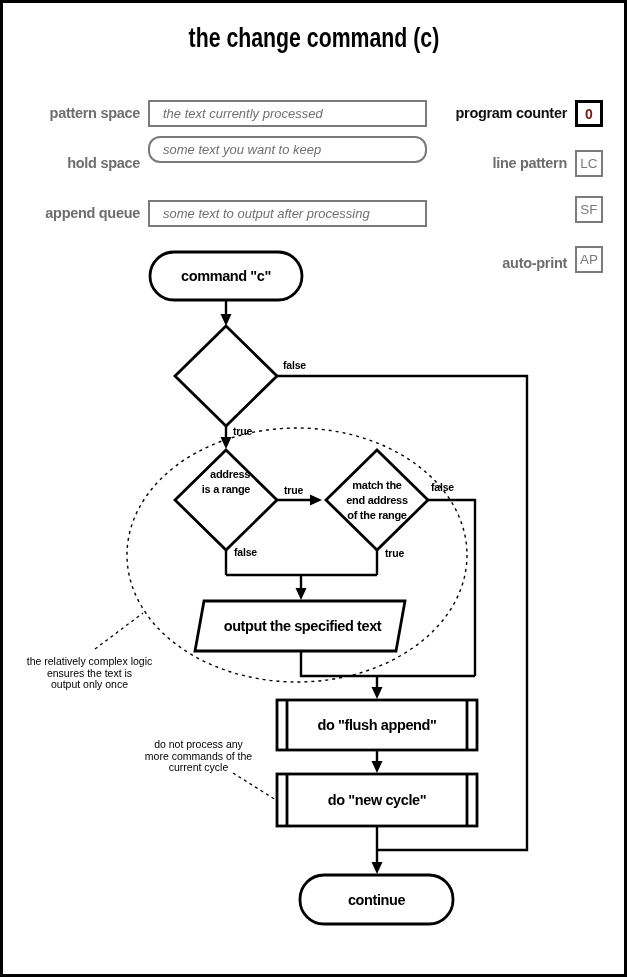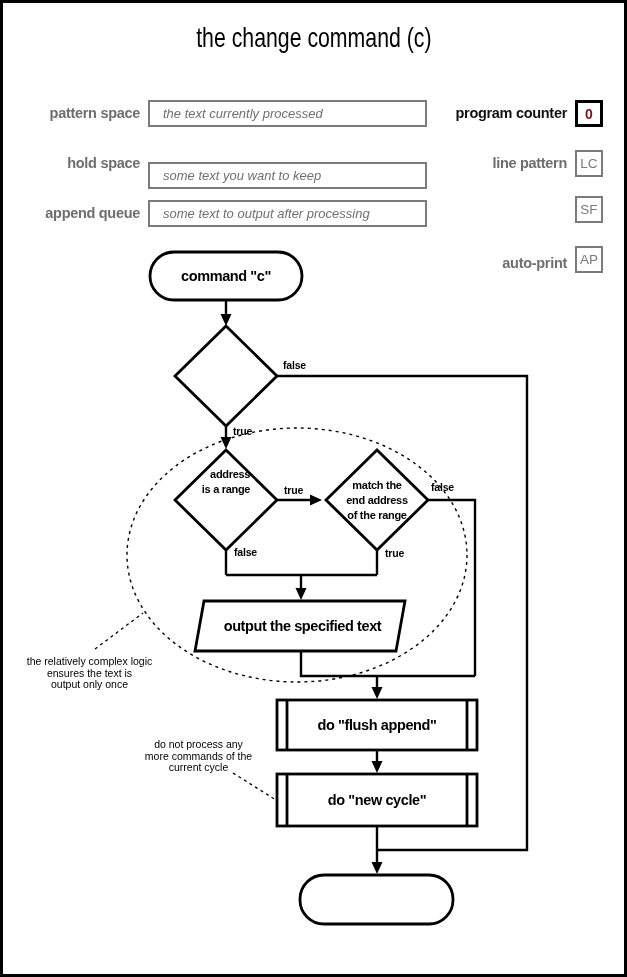--- a/index.html
+++ b/index.html
@@ -4,21 +4,21 @@
 <style>
   html,body { margin:0; padding:0; background:#fff; }
   .page {
     position:relative; width:627px; height:977px; background:#ffffff;
     font-family:"Liberation Sans", sans-serif; overflow:hidden;
   }
   .page-border { position:absolute; inset:0; border:3px solid #000; pointer-events:none; z-index:50; }
 
   .title {
     position:absolute; top:22px; left:0; width:627px; text-align:center;
-    font-weight:normal; font-size:28px; color:#000; z-index:5;
+    font-weight:bold; font-size:28px; color:#000; z-index:5;
   }
   .title .cnd { display:inline-block; transform:scaleX(.76); transform-origin:center; }
 
   .reg-label {
     position:absolute; height:27px; line-height:27px; font-weight:bold;
     font-size:14.5px; letter-spacing:-0.3px; color:#6e6e6e; text-align:right; z-index:5;
   }
   .reg-label.dark { color:#111; }
   .reg-box {
     position:absolute; left:148px; width:279px; height:27px; box-sizing:border-box;
@@ -55,21 +55,21 @@
 
 <div class="page">
   <div class="page-border"></div>
 
   <div class="title"><span class="cnd">the change command (c)</span></div>
 
   <div class="reg-label" style="left:0;top:100px;width:140px;">pattern space</div>
   <div class="reg-box" style="top:100px;">the text currently processed</div>
 
   <div class="reg-label" style="left:0;top:150px;width:140px;">hold space</div>
-  <div class="reg-box" style="top:162px;">some text you want to keep</div>
+  <div class="reg-box" style="top:136px;border-radius:12px;">some text you want to keep</div>
 
   <div class="reg-label" style="left:0;top:200px;width:140px;">append queue</div>
   <div class="reg-box" style="top:200px;">some text to output after processing</div>
 
   <div class="reg-label dark" style="left:330px;top:100px;width:237px;">program counter</div>
   <div class="reg-box-sm pc" style="top:100px;color:#7a1414;">0</div>
 
   <div class="reg-label" style="left:330px;top:150px;width:237px;">line pattern</div>
   <div class="reg-box-sm" style="top:150px;">LC</div>
 
@@ -129,20 +129,21 @@
 
   <div class="nt big" style="left:151px;top:252px;width:150px;height:48px;">command "c"</div>
   <div class="nt dt" style="left:156px;top:457px;width:140px;height:50px;text-align:right;">address
 is a range</div>
   <div class="nt dt" style="left:307px;top:475px;width:140px;height:50px;">match the
 end address
 of the range</div>
   <div class="nt big" style="left:205px;top:601px;width:195px;height:50px;">output the specified text</div>
   <div class="nt big" style="left:277px;top:700px;width:200px;height:50px;">do "flush append"</div>
   <div class="nt big" style="left:277px;top:774px;width:200px;height:52px;">do "new cycle"</div>
+  <div class="nt big" style="left:300px;top:875px;width:153px;height:49px;">continue</div>
 
   <div class="bl" style="left:283px;top:359px;">false</div>
   <div class="bl" style="left:233px;top:425px;">true</div>
   <div class="bl" style="left:284px;top:484px;">true</div>
   <div class="bl" style="left:431px;top:481px;">false</div>
   <div class="bl" style="left:234px;top:546px;">false</div>
   <div class="bl" style="left:385px;top:547px;">true</div>
 
   <div class="ann" style="left:7px;top:656px;width:165px;">the relatively complex logic
 ensures the text is

